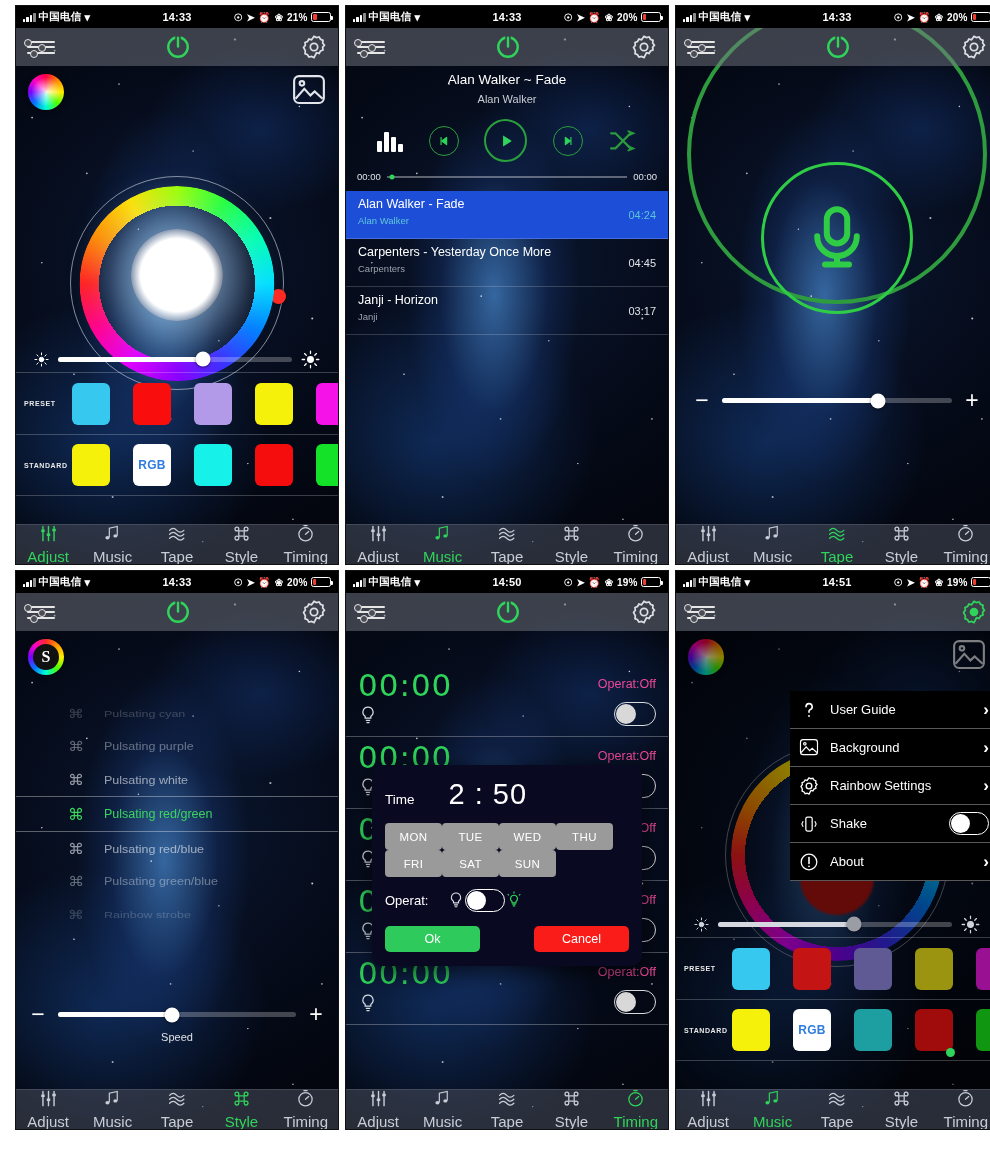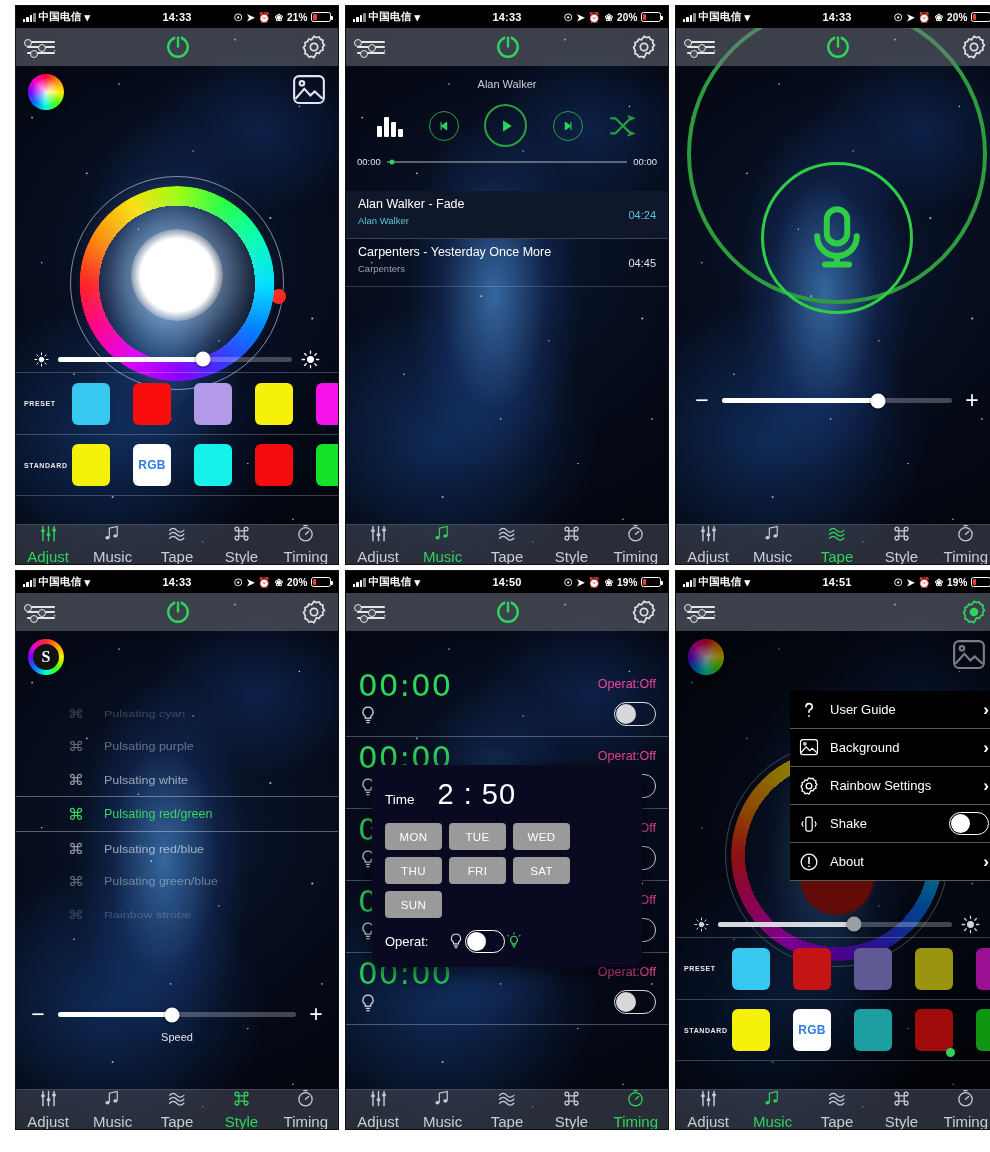--- a/index.html
+++ b/index.html
@@ -200,21 +200,21 @@
   .eq i:nth-child(1){height:11px}.eq i:nth-child(2){height:20px}
   .eq i:nth-child(3){height:15px}.eq i:nth-child(4){height:8px}
   .progRow{ display:flex; align-items:center; gap:6px; padding:9px 11px 0; }
   .progRow .t{ color:#dfe3e8; font-size:9.5px; }
   .progBar{ flex:1; height:2px; background:rgba(255,255,255,.35); position:relative;}
   .progBar .dot{ position:absolute; left:2%; top:50%; transform:translate(-50%,-50%);
                  width:5px;height:5px;border-radius:50%;background:#2fd45a;}
   .trackList{ position:absolute; left:0; right:0; top:125px; bottom:0; }
   .trk{ position:relative; height:48px; padding:6px 12px 0;
         border-bottom:1px solid rgba(255,255,255,.18); }
-  .trk.sel{ background:#0f172a; }
+  .trk.sel{ background:#1d4ed8; }
   .trk .n{ color:#fff; font-size:12.5px; }
   .trk .a{ color:#9aa2ad; font-size:9.5px; margin-top:4px; }
   .trk.sel .a{ color:#5ec8d8; }
   .trk .d{ position:absolute; right:12px; top:18px; color:#dfe3e8; font-size:11px; }
   .trk.sel .d{ color:#59c5d6; }
   
   .micWrap{ position:absolute; left:50%; top:96px; transform:translateX(-50%); }
   .micOuter{ position:absolute; left:50%; top:-62px; transform:translateX(-50%);
              width:300px; height:300px; border-radius:50%; border:4px solid #2e9c3e; }
   .micInner{ width:152px; height:152px; border-radius:50%; border:3px solid #2fcc45;
@@ -241,24 +241,24 @@
   .toggle{ position:absolute; right:12px; bottom:10px; width:42px; height:24px; border-radius:13px;
            border:1.4px solid rgba(255,255,255,.85); background:transparent; }
   .toggle::after{ content:""; position:absolute; left:1px; top:1px; width:20px;height:20px;border-radius:50%;
                   background:#d8d8d8; }
   
   .modal{
     position:absolute; left:26px; right:26px; top:134px;
     background:#090a22; border-radius:11px; z-index:20; padding:13px 13px 14px;
     box-shadow:0 6px 22px rgba(0,0,0,.7);
   }
-  .mRow1{ display:flex; align-items:baseline; gap:17px; }
+  .mRow1{ display:flex; align-items:baseline; gap:28px; }
   .mTimeLbl{ color:#fff; font-size:13.5px; }
   .mTimeVal{ color:#fff; font-size:29px; letter-spacing:1px; margin-left:6px; }
-  .dayGrid{ display:flex; flex-wrap:wrap; gap:7px; margin-top:12px; }
+  .dayGrid{ display:flex; flex-wrap:wrap; gap:0; margin-top:12px; }
   .day{ width:57px; height:27px; background:#9a9a9a; border-radius:4px; color:#fff;
         font-size:11.5px; display:flex; align-items:center; justify-content:center; letter-spacing:.4px;}
   .mRow{ display:flex; align-items:center; margin-top:12px; }
   .mRow .lb{ color:#fff; font-size:13px; width:62px; }
   .sw2{ position:relative; width:40px; height:23px; border-radius:12px; border:1.3px solid #fff; }
   .sw2::after{ content:""; position:absolute; left:1px; top:1px; width:19px; height:19px;
                border-radius:50%; background:#fff; }
   .btnRow{ display:flex; justify-content:space-between; margin-top:14px; }
   .mBtn{ width:95px; height:26px; border-radius:5px; color:#fff; font-size:12.5px;
          display:flex; align-items:center; justify-content:center; }
@@ -473,20 +473,21 @@
             <circle cx="12" cy="12" r="9" fill="none" stroke="#2fd45a" stroke-width="2.2" mask="url(#pm)"></circle>
             <path d="M12 3.4v8.2" stroke="#2fd45a" stroke-width="2.2" stroke-linecap="round"></path>
           </svg></div>
     <div class="gear"><svg viewBox="0 0 24 24" fill="none" stroke="#dcdfe4" stroke-width="1.6">
             <path d="M12 2.2l2.3 1.1 2.4-.6 1.3 2.2 2.3 1-.3 2.5 1.6 1.9-1.6 1.9.3 2.5-2.3 1-1.3 2.2-2.4-.6L12 21.8l-2.3-1.1-2.4.6-1.3-2.2-2.3-1 .3-2.5L2.4 12.3 4 10.4l-.3-2.5 2.3-1L7.3 4.7l2.4.6z"></path>
             <circle cx="12" cy="12" r="3.4"></circle>
           </svg></div>
   </div>
   <div class="content">
     <div class="musicHead">
+      <div class="mTitle">Alan Walker ~ Fade</div>
       <div class="mArtist">Alan Walker</div>
       <div class="mCtrls">
         <div class="eq">
               <i></i>
               <i></i>
               <i></i>
               <i></i>
             </div>
         <div class="circBtn">
               <span style="width:16px;height:16px"><svg viewBox="0 0 24 24" fill="none" stroke="#2fd45a" stroke-width="1.7" stroke-linejoin="round">
@@ -522,20 +523,25 @@
           <div class="trk sel">
         <div class="n">Alan Walker - Fade</div>
         <div class="a">Alan Walker</div>
         <div class="d">04:24</div>
           </div>
           <div class="trk ">
         <div class="n">Carpenters - Yesterday Once More</div>
         <div class="a">Carpenters</div>
         <div class="d">04:45</div>
           </div>
+          <div class="trk ">
+        <div class="n">Janji - Horizon</div>
+        <div class="a">Janji</div>
+        <div class="d">03:17</div>
+          </div>
         </div>
       </div>
       <div class="tabbar">
         <div class="tab ">
       <span><svg viewBox="0 0 24 24" fill="none" stroke="#c8cdd6" stroke-width="1.8" stroke-linecap="round">
               <path d="M5 3v18M12 3v18M19 3v18"></path>
               <rect x="2.8" y="7" width="4.4" height="3.2" fill="#c8cdd6" stroke="none"></rect>
               <rect x="9.8" y="12" width="4.4" height="3.2" fill="#c8cdd6" stroke="none"></rect>
               <rect x="16.8" y="6" width="4.4" height="3.2" fill="#c8cdd6" stroke="none"></rect>
             </svg></span>
@@ -929,20 +935,24 @@
         <span style="width:18px;height:20px;display:block"><svg viewBox="0 0 24 24" fill="none" stroke="#d8dce2" stroke-width="1.5">
                 <path d="M12 2.6a6 6 0 0 0-3.4 11v2.2h6.8V13.6A6 6 0 0 0 12 2.6z"></path>
                 <path d="M9.4 18.5h5.2M10.2 21h3.6"></path>
               </svg></span>
         <span class="sw2"></span>
         <span style="width:18px;height:20px;display:block"><svg viewBox="0 0 24 24" fill="none" stroke="#2fd45a" stroke-width="1.5">
                 <path d="M12 5.6a4.6 4.6 0 0 0-2.6 8.4v1.8h5.2V14A4.6 4.6 0 0 0 12 5.6z"></path>
                 <path d="M9.6 17.5h4.8M10.4 19.8h3.2"></path>
                 <path d="M12 .8v2.4M3.6 4.2l1.7 1.7M20.4 4.2l-1.7 1.7"></path>
               </svg></span>
+      </div>
+      <div class="btnRow">
+        <div class="mBtn ok">Ok</div>
+        <div class="mBtn cancel">Cancel</div>
       </div>
     </div>
   </div>
       <div class="tabbar">
         <div class="tab ">
       <span><svg viewBox="0 0 24 24" fill="none" stroke="#c8cdd6" stroke-width="1.8" stroke-linecap="round">
               <path d="M5 3v18M12 3v18M19 3v18"></path>
               <rect x="2.8" y="7" width="4.4" height="3.2" fill="#c8cdd6" stroke="none"></rect>
               <rect x="9.8" y="12" width="4.4" height="3.2" fill="#c8cdd6" stroke="none"></rect>
               <rect x="16.8" y="6" width="4.4" height="3.2" fill="#c8cdd6" stroke="none"></rect>

